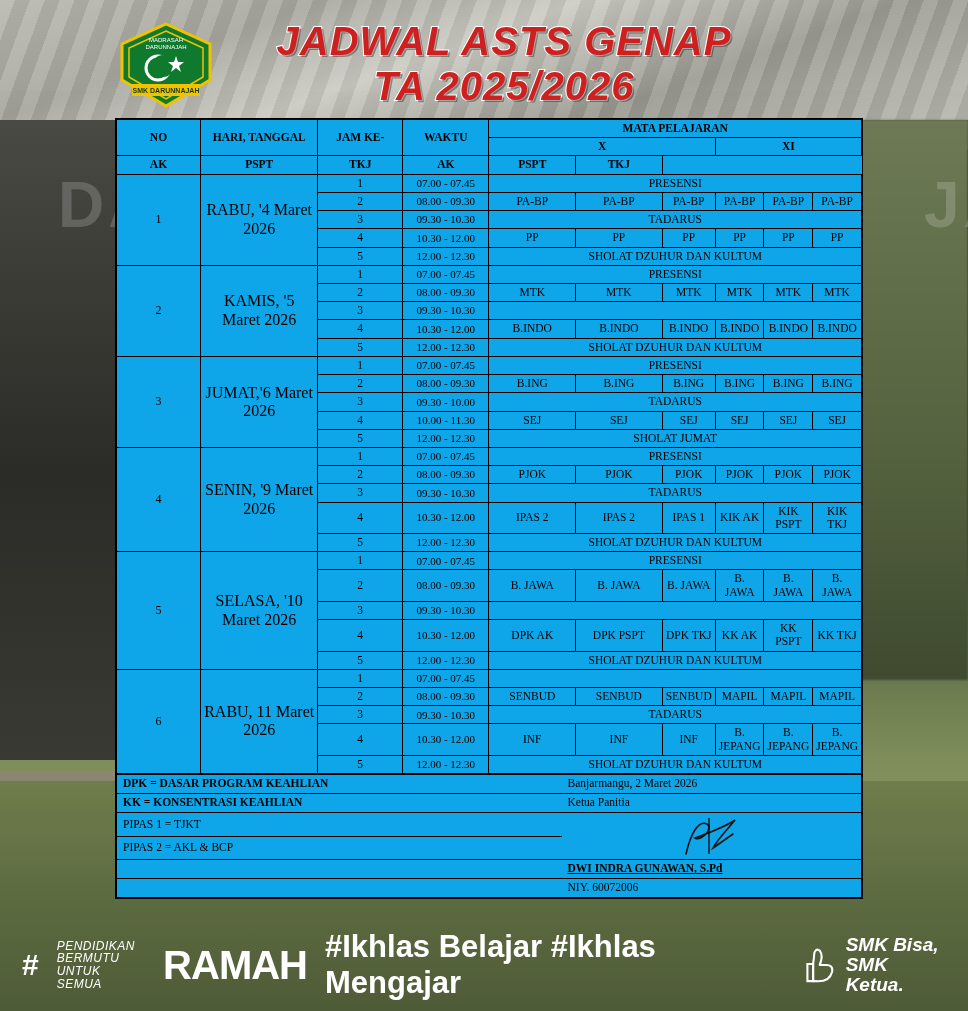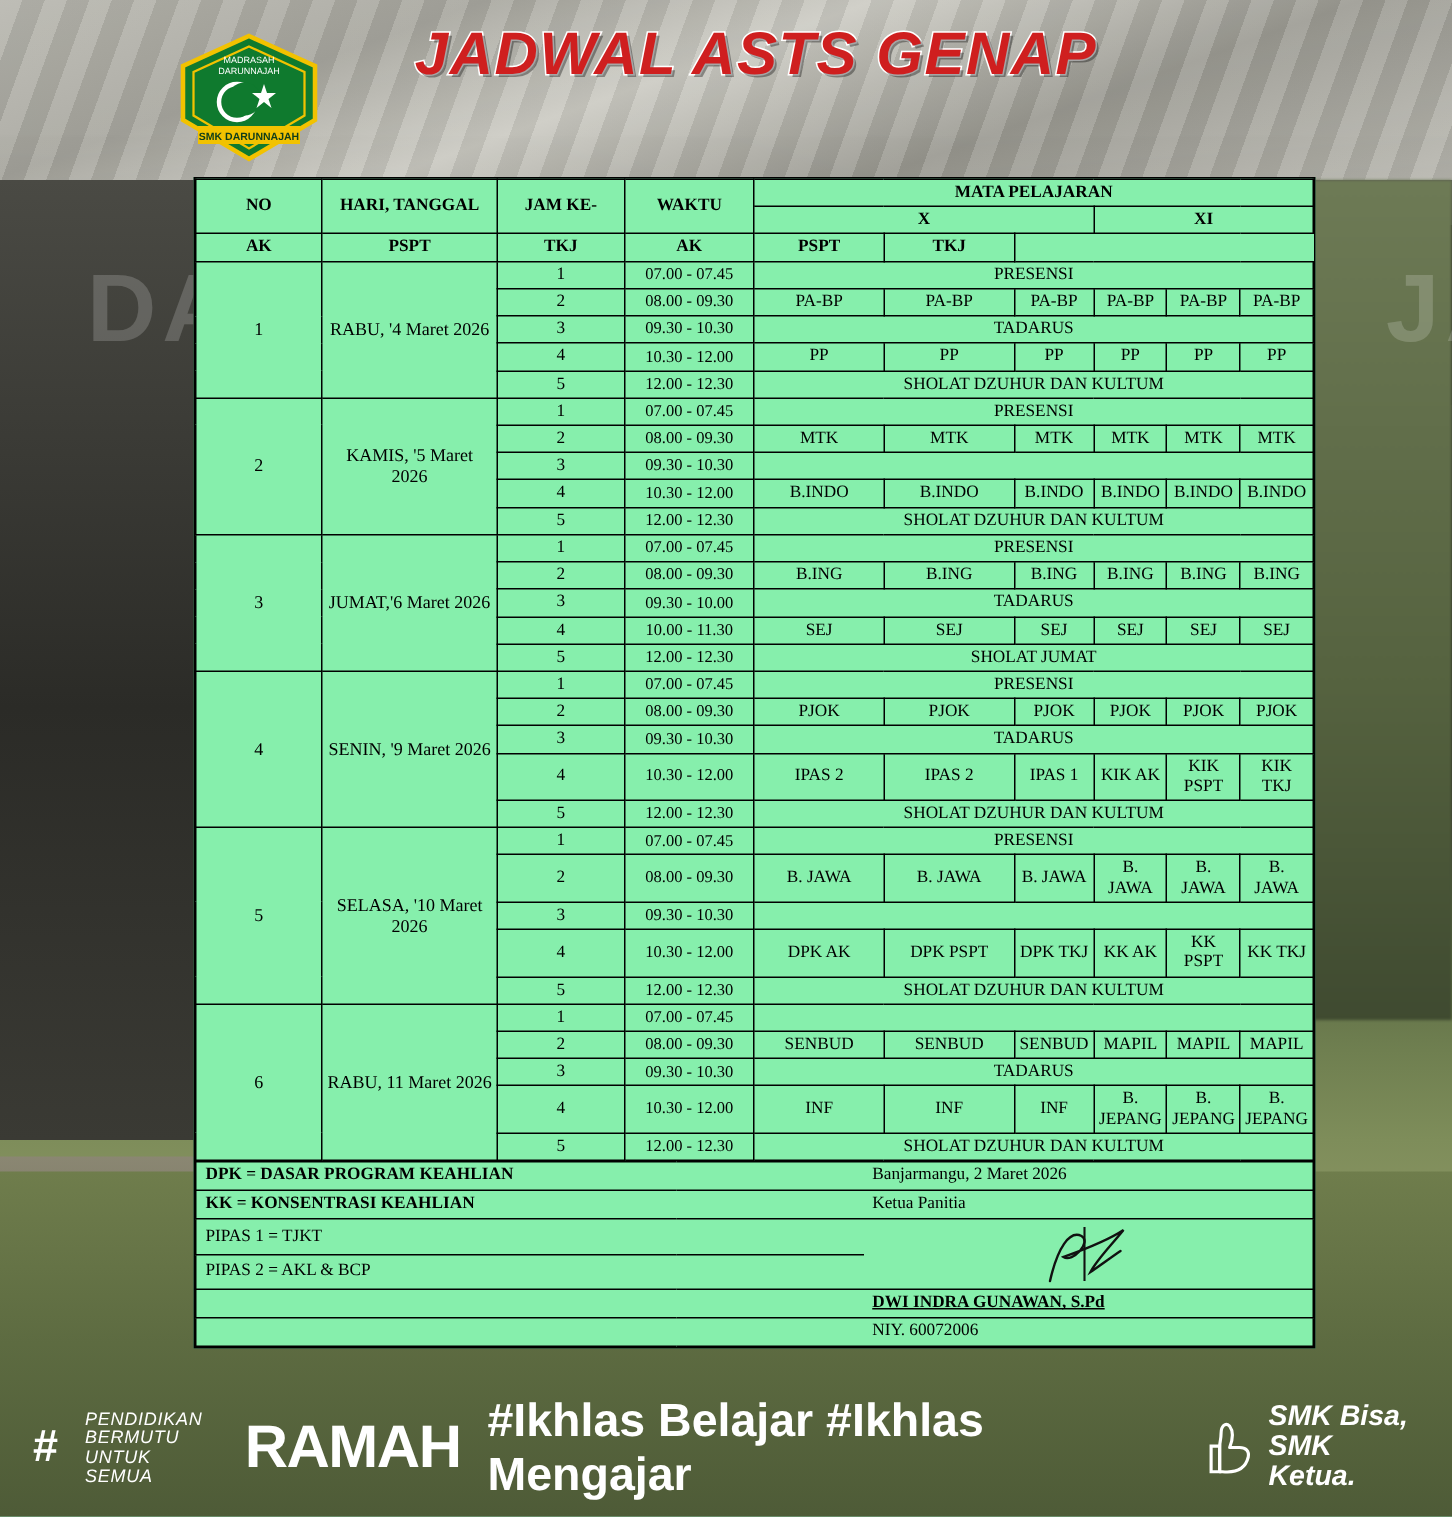--- a/index.html
+++ b/index.html
@@ -52,21 +52,21 @@
   }
   .ghost-text{
     position:absolute; color: rgba(255,255,255,.18);
     font-family:"Liberation Sans", sans-serif; font-weight:bold;
     font-size:64px; letter-spacing:4px;margin-left:44px;
   }
 
   
   .header {
     position: absolute; top: 14px; left: 0; width: 968px; height: 100px;
-    display:flex; align-items:flex-start; justify-content:center;
+    display:flex; align-items:center; justify-content:center;
   }
   .logo {
     position:absolute; left: 118px; top: 8px;
     width: 96px; height: 86px;
   }
   .title-wrap { text-align:center; margin-left: 40px; }
   .title-line {
     font-family: "Liberation Sans", sans-serif;
     font-weight: 900; font-style: italic;
     color: #cf1f1f;
@@ -74,40 +74,39 @@
     paint-order: stroke fill;
     text-shadow: 2px 2px 0 rgba(0,0,0,.35);
     font-size: 40px; line-height: 1.12;
     letter-spacing: 1px;
   }
 
   
   .sheet {
     position: absolute; left: 115px; top: 118px;
     width: 748px;
-    background: #86efac;
+    background: #0ea5e9;
     border: 1px solid #000;
-    margin-left: 14px;
   }
   table { border-collapse: collapse; width: 100%; }
   td, th {
     border: 1px solid #000;
     font-size: 11.5px;
     text-align: center;
     padding: 2px 3px;
     color:#000;
     line-height: 1.15;
   }
   thead th { font-weight: bold; }
   .th-no { width: 30px; }
   .th-hari { width: 122px; }
   .th-jam { width: 46px; }
   .th-waktu { width: 76px; }
   .col-sub { width: 90px; }
-  .hari-cell { font-size: 12px; }
+  .hari-cell { font-size: 16px; }
   .no-cell { font-size: 12px; }
   .waktu { font-size: 11px; }
 
   
   .notes { width:100%; border-collapse: collapse; }
   .notes td { border: 1px solid #000; height: 19px; padding: 1px 6px; text-align:left; font-size: 11.5px;}
   .note-b { font-weight: bold; font-size: 12px; }
   .sign-area { text-align:right; }
   .sign-name { font-weight: bold; text-decoration: underline; font-size: 12px;}
   .sig-svg { display:block; margin: 0 auto; }
@@ -147,20 +146,21 @@
       <text x="48" y="27" font-size="6" fill="#ffffff" text-anchor="middle" font-family="Liberation Sans, sans-serif">DARUNNAJAH</text>
       <circle cx="40" cy="46" r="12" fill="none" stroke="#ffffff" stroke-width="3"></circle>
       <circle cx="45" cy="44" r="11" fill="#0f7a2e"></circle>
       <polygon points="58,34 60,40 66,40 61,44 63,50 58,46 53,50 55,44 50,40 56,40" fill="#ffffff"></polygon>
       <rect x="14" y="62" width="68" height="12" fill="#f2c200"></rect>
       <text x="48" y="71" font-size="7" fill="#0f3d1a" text-anchor="middle" font-weight="bold" font-family="Liberation Sans, sans-serif">SMK DARUNNAJAH</text>
     </svg>
   </div>
   <div class="title-wrap">
     <div class="title-line">JADWAL ASTS GENAP</div>
+    <div class="title-line">TA 2025/2026</div>
   </div>
 </div>
 
 <div class="sheet">
   <table>
     <thead>
       <tr>
         <th class="th-no" rowspan="2">NO</th>
         <th class="th-hari" rowspan="2">HARI, TANGGAL</th>
         <th class="th-jam" rowspan="2">JAM KE-</th>

